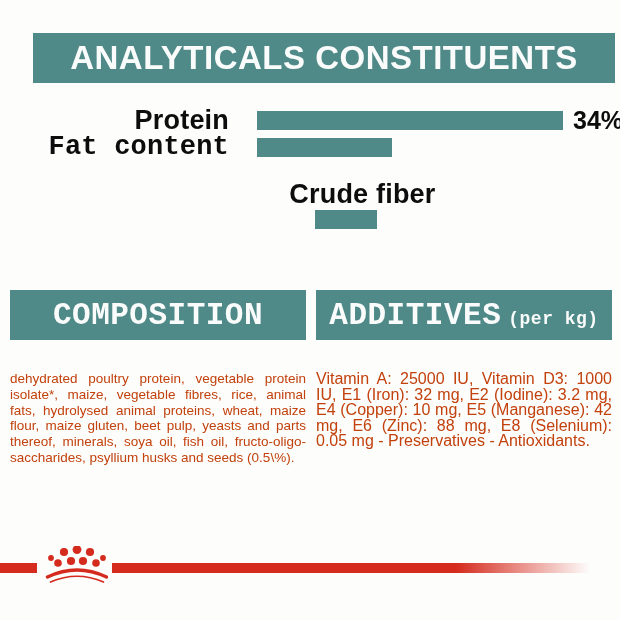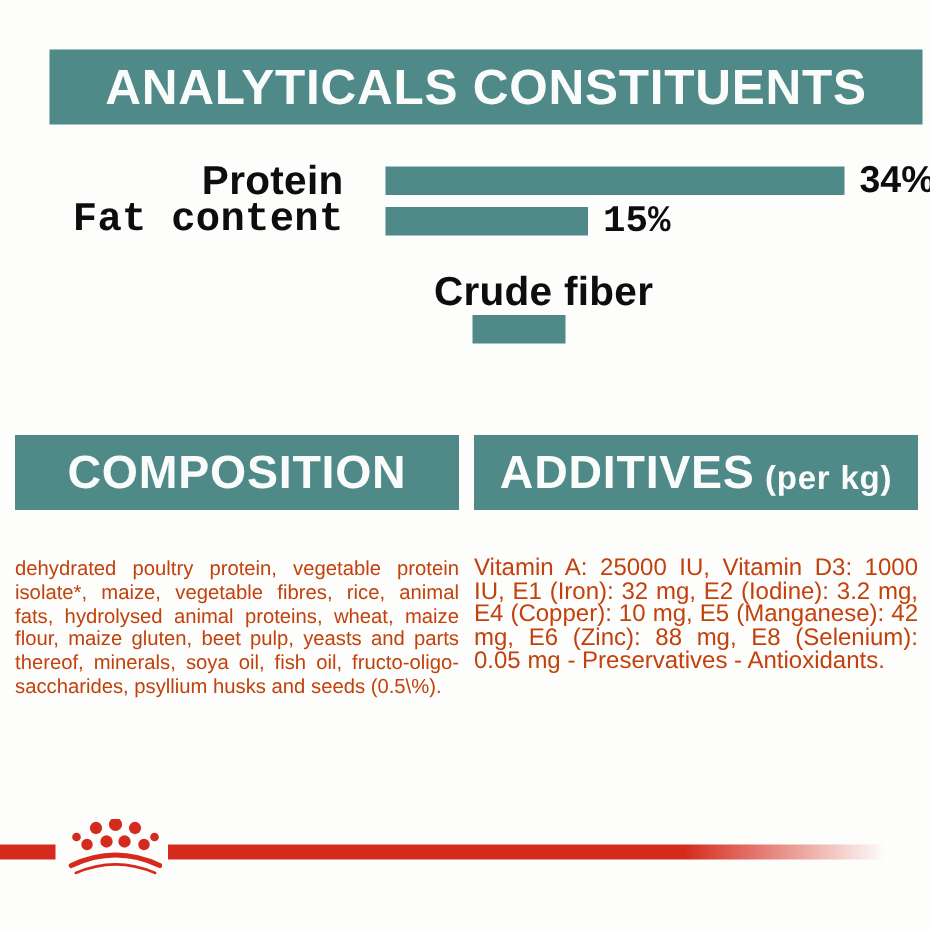--- a/index.html
+++ b/index.html
@@ -19,23 +19,24 @@
     display:flex;align-items:center;justify-content:center;
     letter-spacing:.5px;
   }
   .main-header{
     position:absolute;left:33px;top:33px;width:582px;height:50px;
     font-size:33px;
   }
   .section-header{
     position:absolute;top:0;left:0;right:0;height:50px;
     font-size:31px;
+    font-family:Liberation Mono, monospace;
   }
   .section-header .suffix{
-    font-size:22px;font-weight:700;margin-left:7px;transform:translateY(4px);
+    font-size:18px;font-weight:700;margin-left:7px;transform:translateY(4px);
   }
 
   
   .chart-row{
     position:absolute;left:0;width:620px;height:38px;
     display:flex;align-items:center;padding-left:22px;
   }
   .chart-row.r0{top:101px;}
   .chart-row.r1{top:128px;font-family:Liberation Mono, monospace;}
   .chart-row.r2{top:179px;flex-direction:column;}
@@ -83,21 +84,20 @@
   </div>
 
   <div class="chart-row r0">
     <span class="chart-label">Protein</span>
     <div class="bar" style="width: 306px;"></div>
     <span class="chart-value">34%</span>
   </div>
   <div class="chart-row r1">
     <span class="chart-label">Fat content</span>
     <div class="bar" style="width: 135px;"></div>
-    <span class="chart-value">15%</span>
   </div>
   <div class="chart-row r2">
     <span class="chart-label">Crude fiber</span>
     <div class="bar" style="width: 62.1px;"></div>
   </div>
 
   <div class="col col-left">
     <div class="teal-block section-header">
       <span>COMPOSITION</span>
     </div>

